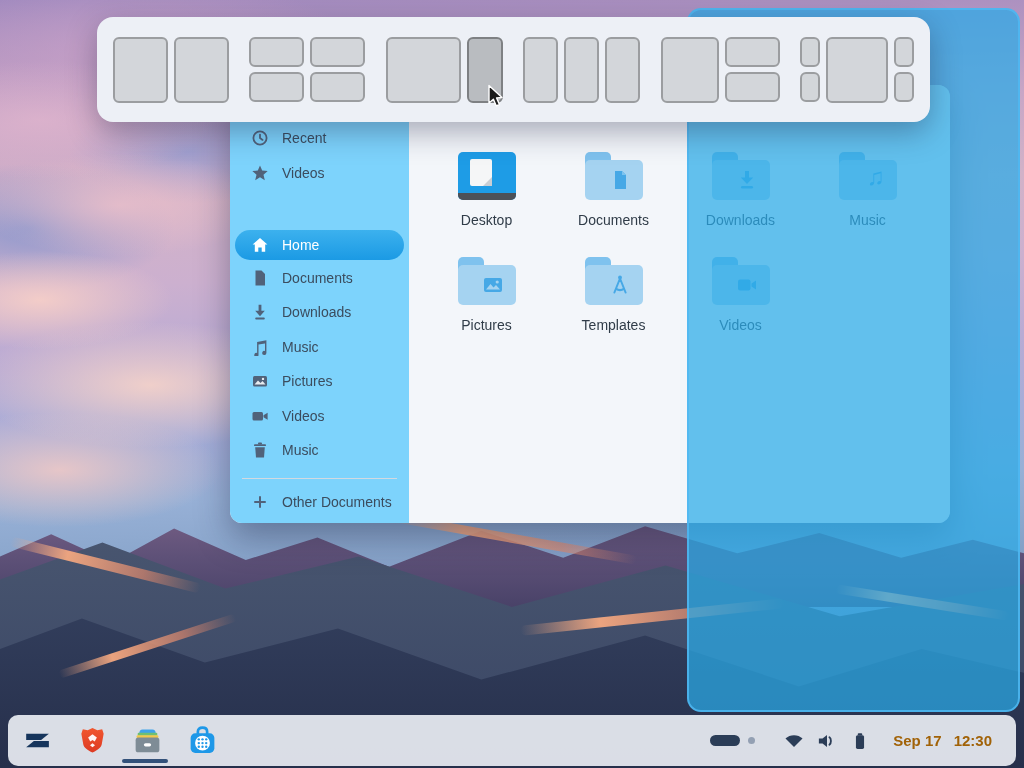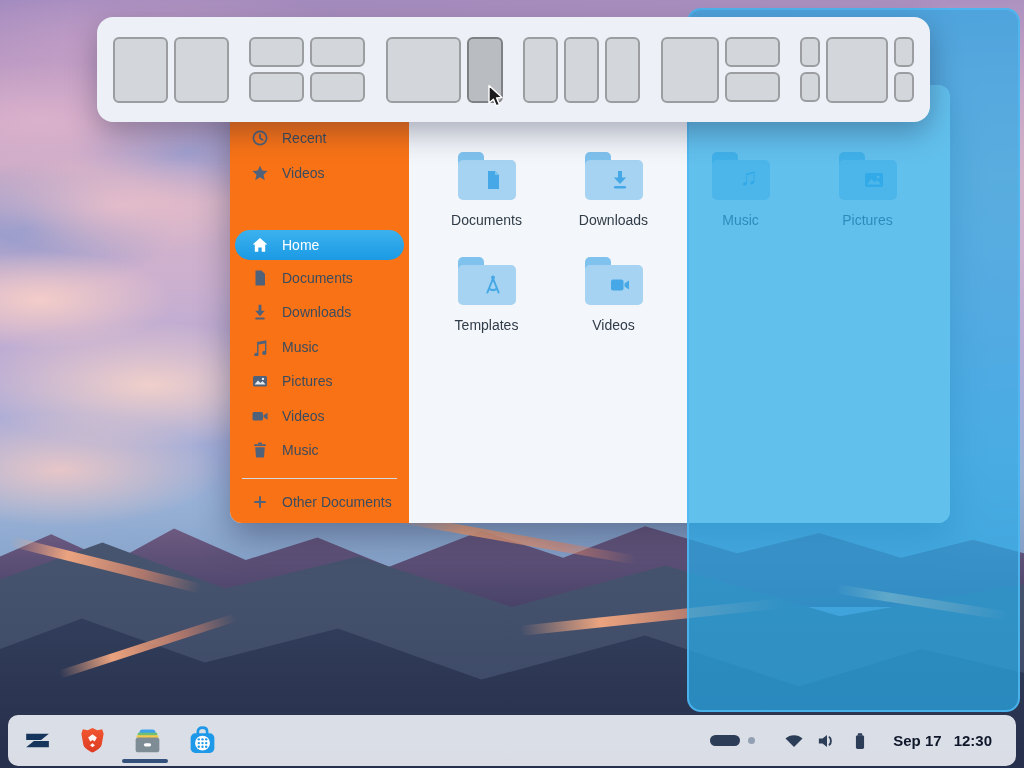--- a/index.html
+++ b/index.html
@@ -34,21 +34,21 @@
   .r2 { left:388px; top:534px; width:250px; height:9px;  transform:rotate(10deg); }
   .r3 { left:520px; top:612px; width:265px; height:10px; transform:rotate(-6deg); }
   .r4 { left:55px; top:642px; width:185px; height:8px;  transform:rotate(-18deg); }
   .r5 { left:835px; top:598px; width:175px; height:9px;  transform:rotate(9deg); }
   .r6 { left:250px; top:510px; width:150px; height:6px;  transform:rotate(6deg); opacity:.8; }
 
   
   .fm-window { position:absolute; left:230px; top:85px; width:720px; height:438px; z-index:10;
     border-radius:12px; overflow:hidden; display:flex;
     box-shadow:0 14px 34px rgba(15,25,55,.38); background:#f3f6fa; }
-  .sidebar { width:179px; background:#f97316; padding:40px 0 0 0; display:flex; flex-direction:column; }
+  .sidebar { width:179px; background:#7dd3fc; padding:40px 0 0 0; display:flex; flex-direction:column; }
   .side-item { height:30px; margin:0 5px 8px 5px; display:flex; align-items:center; gap:13px;
     padding-left:16px; border-radius:16px; color:#3b4c5e; font-size:14px; cursor:default; }
   .side-item .sicon { width:18px; height:18px; display:flex; align-items:center; justify-content:center; }
   .side-item .sicon svg { display:block; }
   .side-item.selected { height:34px; margin-bottom:4px;
     background:linear-gradient(180deg,#3cb1ee 0%,#1b9ae4 100%); color:#fff;margin-top:36px; }
   .side-sep { height:1px; background:#d3d9e0; margin:6px 12px 10px 12px; }
   .icn { fill:#50627a; }
   .icn-stroke { stroke:#50627a; fill:none; stroke-width:1.8; stroke-linecap:round; stroke-linejoin:round; }
   .selected .icn { fill:#ffffff; }
@@ -99,21 +99,21 @@
     background:rgba(233,237,243,.92); border-radius:10px; display:flex; align-items:center; }
   .tb-apps { display:flex; align-items:center; gap:22px; padding-left:13px; }
   .tb-app { width:33px; height:33px; display:flex; align-items:center; justify-content:center; }
   .tb-app svg { display:block; }
   .tb-indicator { position:absolute; left:114px; bottom:3px; width:46px; height:4px; border-radius:2px; background:#33517a; }
   .tb-right { margin-left:auto; display:flex; align-items:center; padding-right:24px; }
   .ws-pill { width:30px; height:11px; border-radius:6px; background:#2b3d57; }
   .ws-dot { width:7px; height:7px; border-radius:50%; background:#93a0b3; margin-left:8px; }
   .tray { display:flex; align-items:center; gap:7px; margin-left:26px; }
   .navy { fill:#2b3d57; }
-  .clock { display:flex; gap:12px; margin-left:20px; font-size:15px; font-weight:bold; color:#0f172a;text-align:right; }
+  .clock { display:flex; gap:12px; margin-left:20px; font-size:15px; font-weight:bold; color:#a16207;text-align:right; }
 
   
   .cursor { position:absolute; left:487px; top:84px; z-index:40; }
 </style>
 </head>
 <body>
 
 <div class="screen">
 
   <div class="wallpaper">
@@ -227,20 +227,28 @@
               <rect class="icn" x="8" y="3" width="2" height="12" rx="1"></rect>
               <rect class="icn" x="3" y="8" width="12" height="2" rx="1"></rect>
             </svg>
         </span>
         <span>Other Documents</span>
       </div>
     </aside>
 
     <main class="content">
 
+      <div class="folder">
+        <div class="ficon">
+          <div class="dbody"></div>
+            <div class="dpage"></div>
+            <div class="dbar"></div>
+        </div>
+        <div class="flabel">Desktop</div>
+      </div>
 
       <div class="folder">
         <div class="ficon">
           <div class="ftab"></div>
             <div class="fbody"></div>
           <svg class="femblem" viewBox="0 0 24 24">
               <path class="emb" d="M7 3 H14 L18 7 V21 H7 Z"></path>
               <path d="M14 3 L18 7 H14 Z" fill="#7cc3ef"></path>
             </svg>
         </div>

